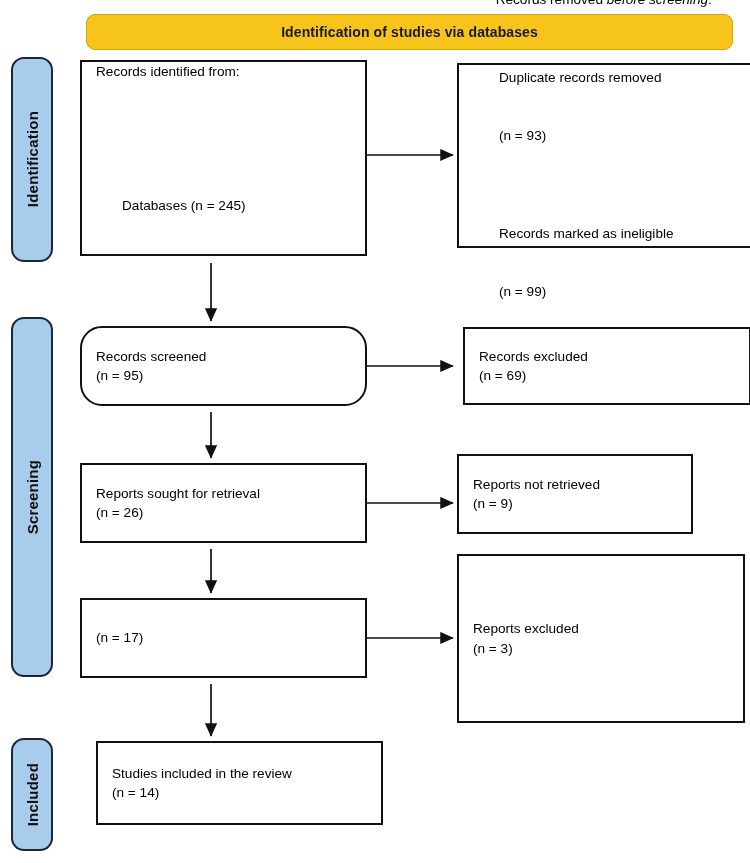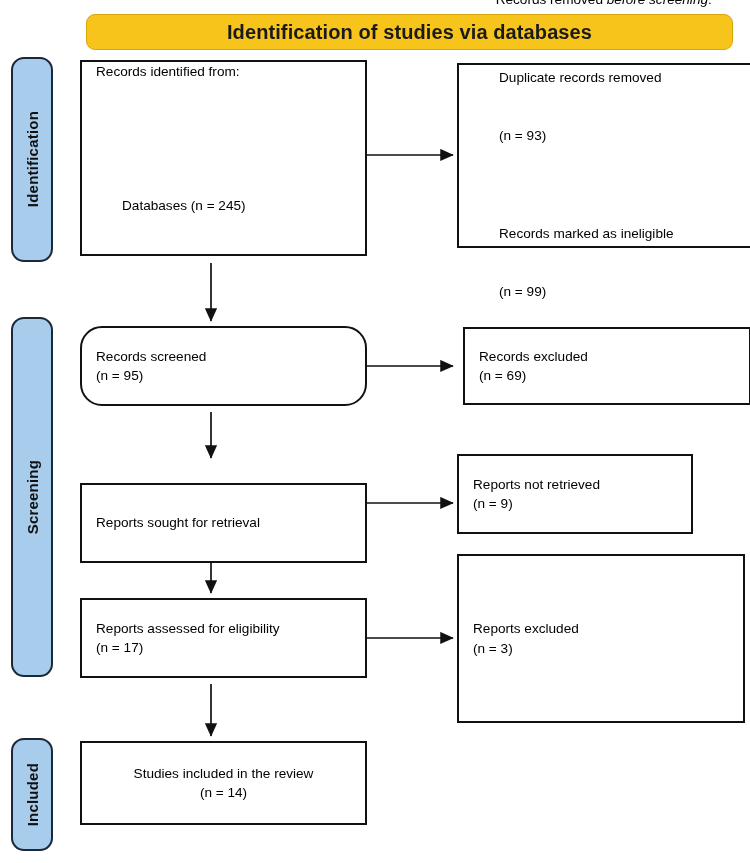--- a/index.html
+++ b/index.html
@@ -32,21 +32,21 @@
     height: 36px;
     background: #F7C41C;
     border: 1px solid #D9A509;
     border-radius: 9px;
     display: flex;
     align-items: center;
     justify-content: center;
     box-sizing: border-box;
   }
   .banner-label {
-    font-size: 20px;
+    font-size: 14px;
     font-weight: bold;
     letter-spacing: 0.1px;
     color: #1a1a1a;
     text-align: center;
   }
 
   
   .stage {
     position: absolute;
     left: 11px;
@@ -88,23 +88,23 @@
     line-height: 19.5px;
     color: #000000;
     white-space: pre-wrap;
   }
   .box-text .indent { padding-left: 26px; display: block; }
   .box-text .ital { font-style: italic; }
 
   
   .b-identified { left: 80px;  top: 60px;  width: 287px; height: 196px; justify-content: space-between; }
   .b-screened   { left: 80px;  top: 326px; width: 287px; height: 80px; border-radius: 22px;  }
-  .b-sought     { left: 80px;  top: 483px; width: 287px; height: 80px;  }
+  .b-sought     { left: 80px;  top: 463px; width: 287px; height: 80px;  }
   .b-assessed   { left: 80px;  top: 598px; width: 287px; height: 80px;  }
-  .b-included   { left: 80px;  top: 741px; width: 287px; height: 84px; text-align: center; }
+  .b-included   { left: 96px;  top: 741px; width: 287px; height: 84px; }
 
   
   .b-removed    { left: 457px; top: 63px;  width: 300px; height: 185px; }
   .b-excluded1  { left: 457px; top: 327px; width: 288px; height: 78px; margin-left: 6px;  }
   .b-notretr    { left: 457px; top: 454px; width: 236px; height: 80px;  }
   .b-excluded2  { left: 457px; top: 554px; width: 288px; height: 169px; }
 
   
   .arrow-svg {
     position: absolute;
@@ -164,24 +164,24 @@
     </div>
   </div>
 
   <div class="box b-screened">
     <div class="box-text">Records screened</div>
     <div class="box-text">(n = 95)</div>
   </div>
 
   <div class="box b-sought">
     <div class="box-text">Reports sought for retrieval</div>
+    <div class="box-text">(n = 26)</div>
   </div>
 
   <div class="box b-assessed">
-    <div class="box-text">Reports assessed for eligibility</div>
     <div class="box-text">(n = 17)</div>
   </div>
 
   <div class="box b-included">
     <div class="box-text">Studies included in the review</div>
     <div class="box-text">(n = 14)</div>
   </div>
 
   <div class="box b-removed">
     <div class="box-text">

